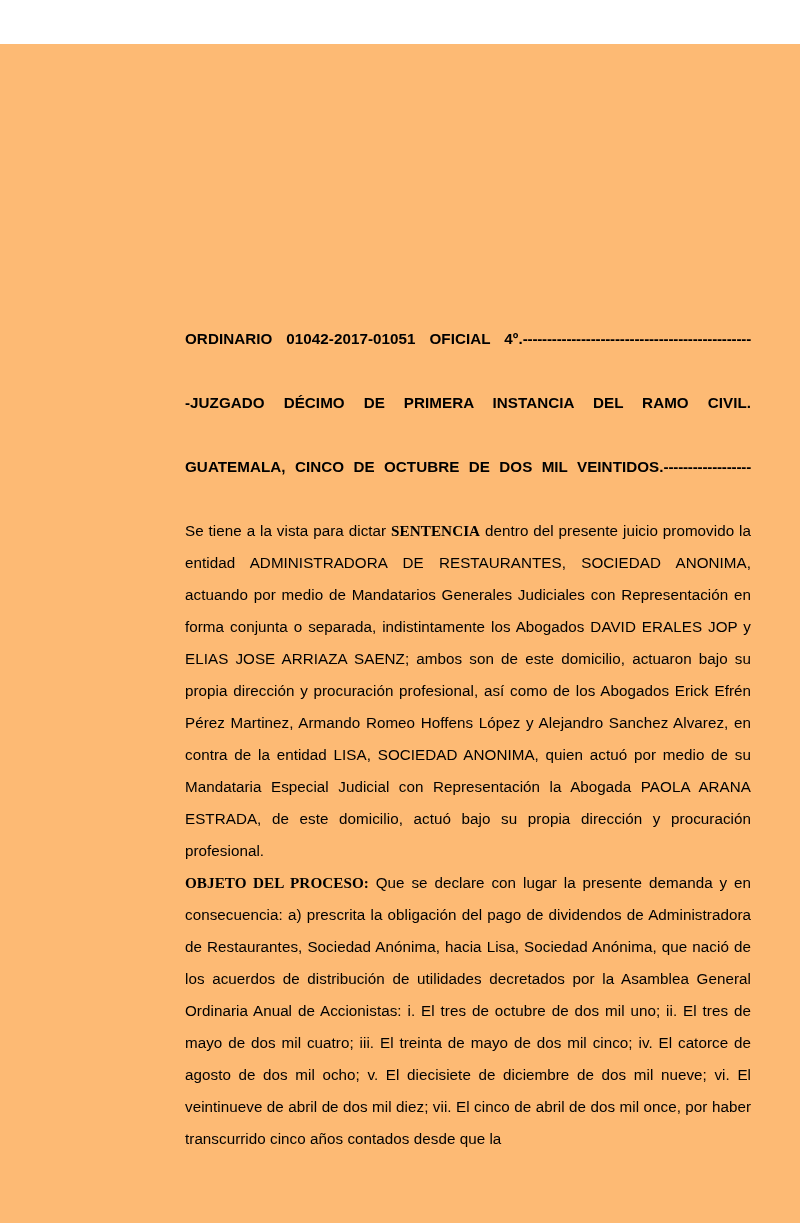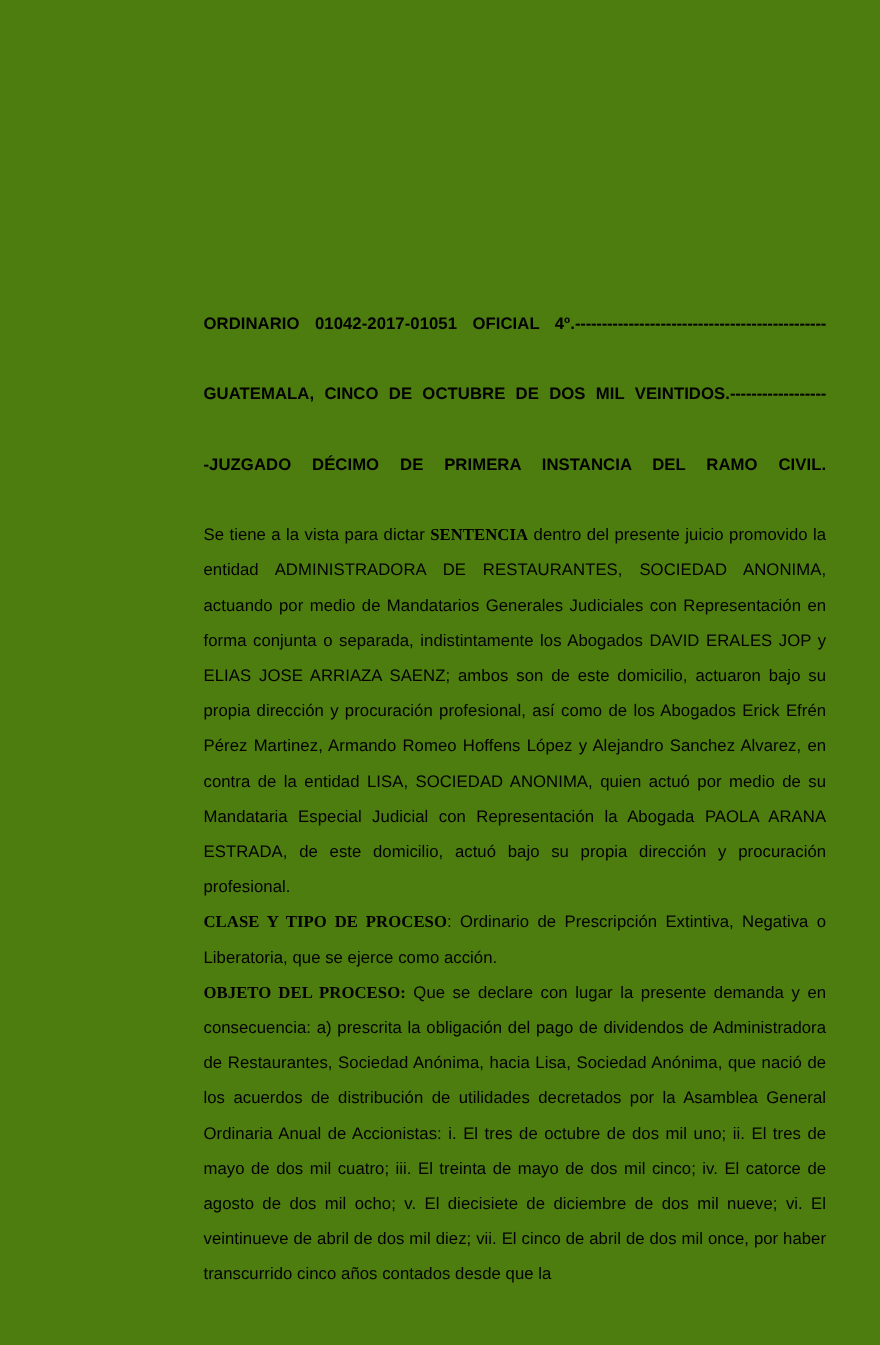--- a/index.html
+++ b/index.html
@@ -14,21 +14,22 @@
     position: relative;
     overflow: hidden;
     font-family: "Liberation Sans", sans-serif;
     color: #000000;
     -webkit-font-smoothing: antialiased;
   }
 
   .page {
     position: absolute;
     inset: 0;
-    background: #4d7c0f;
+    background: #fdba74;
+    margin-top: 44px;
   }
 
   
   .doc-body {
     position: absolute;
     left: 185px;
     top: 279px;
     width: 566px;
   }
 
@@ -71,25 +72,24 @@
 </head>
 <body>
 
 <div class="page">
 
   <div class="doc-body">
 
     <p class="para header-block">
       <span class="hdr-line"><span>ORDINARIO 01042-2017-01051 OFICIAL 4º.</span><span class="dashes">-----------------------------------------------</span></span>
 
+      <span class="hdr-line"><span>-JUZGADO DÉCIMO DE PRIMERA INSTANCIA DEL RAMO CIVIL.</span></span>
+
       <span class="hdr-line"><span>GUATEMALA, CINCO  DE OCTUBRE DE DOS MIL VEINTIDOS.</span><span class="dashes">------------------</span></span>
-
-      <span class="hdr-line"><span>-JUZGADO DÉCIMO DE PRIMERA INSTANCIA DEL RAMO CIVIL.</span></span>
     </p>
 
     <p class="para"><span>Se tiene a la vista para dictar </span><b>SENTENCIA</b><span> dentro del presente juicio promovido la entidad ADMINISTRADORA DE RESTAURANTES, SOCIEDAD ANONIMA, actuando por medio de Mandatarios Generales Judiciales con Representación en forma conjunta o separada, indistintamente los Abogados DAVID ERALES JOP y ELIAS JOSE ARRIAZA SAENZ; ambos son de este domicilio, actuaron bajo su propia dirección y procuración profesional, así como de los Abogados Erick Efrén Pérez Martinez, Armando Romeo Hoffens López y Alejandro Sanchez Alvarez, en contra de la entidad LISA, SOCIEDAD ANONIMA, quien actuó por medio de su Mandataria Especial Judicial con Representación la Abogada PAOLA ARANA ESTRADA, de este domicilio, actuó  bajo su propia dirección y procuración profesional.</span></p>
 
-    <p class="para"><b>CLASE Y TIPO DE PROCESO</b><span>:</span><span> Ordinario de Prescripción Extintiva, Negativa o Liberatoria, que se ejerce como acción.</span></p>
 
     <p class="para"><b>OBJETO DEL PROCESO:</b><span> Que se declare con lugar la presente demanda y en consecuencia: a) prescrita la obligación del pago de dividendos de Administradora de Restaurantes, Sociedad Anónima, hacia Lisa, Sociedad Anónima, que nació de los acuerdos de distribución de utilidades decretados por la Asamblea General Ordinaria Anual de Accionistas: i. El tres de octubre de dos mil uno; ii. El tres de mayo de dos mil cuatro; iii. El treinta de mayo de dos mil cinco; iv. El catorce de agosto de dos mil ocho; v. El diecisiete de diciembre de dos mil nueve; vi. El veintinueve de abril de dos mil diez; vii. El cinco de abril de dos mil once, por haber transcurrido cinco años contados desde que la</span></p>
 
   </div>
 </div>
 
 </body></html>

